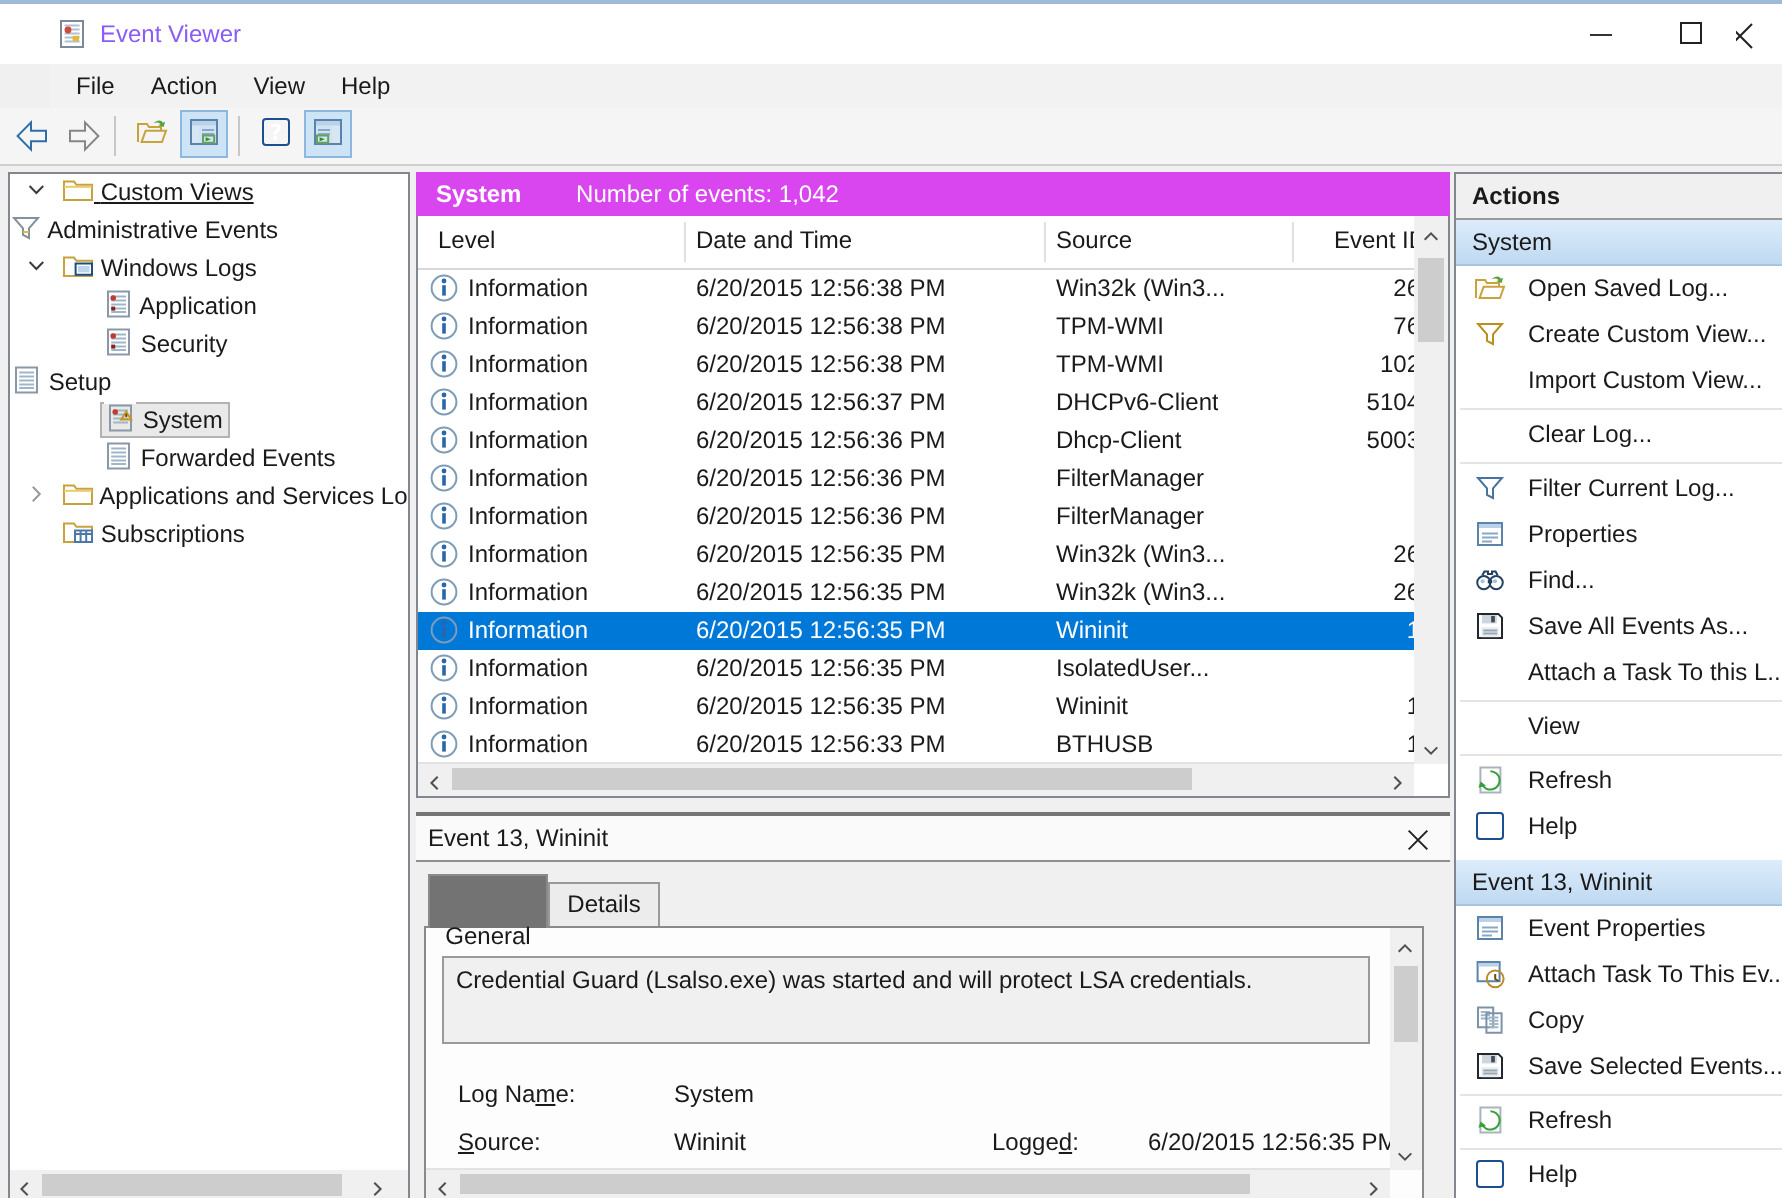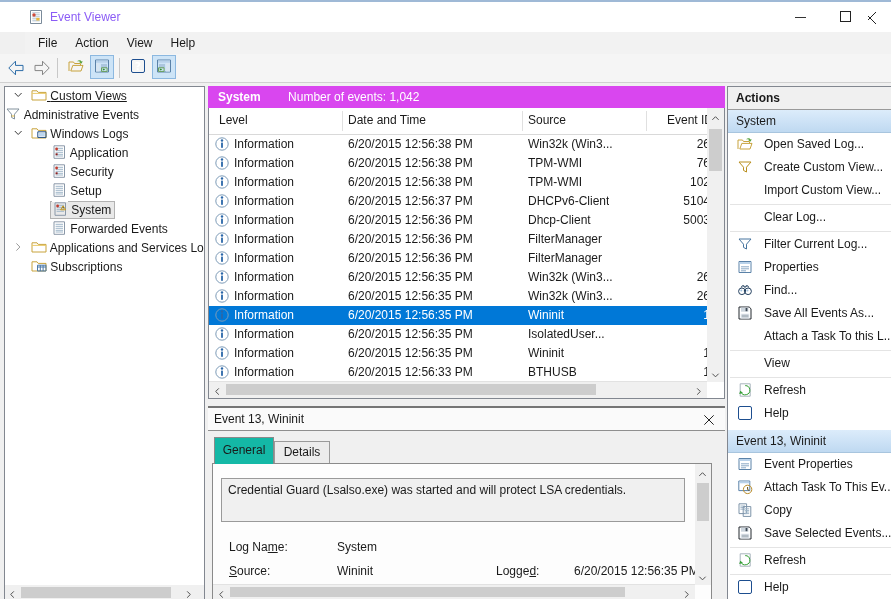--- a/index.html
+++ b/index.html
@@ -58,21 +58,21 @@
   .c-levelicon{left:5px;top:1px;}
   .c-level{left:25px;}
   .c-date{left:139px;}
   .c-source{left:319px;}
   .c-id{left:420px;width:81px;text-align:right;}
   
   .detail{position:absolute;top:320px;left:0;width:100%;height:195px;}
   .detail-title{position:absolute;top:0;left:0;width:100%;height:25px;background:#fafafa;border-top:2px solid #757575;border-bottom:1px solid #8f8f8f;line-height:23px;box-sizing:border-box;padding-left:6px;}
   .detail-close{position:absolute;right:9px;top:5px;width:14px;height:14px;}
   .tab{position:absolute;box-sizing:border-box;text-align:center;}
-  .tab.active{left:6px;top:31px;width:60px;height:27px;background:#14b8a6;border:1px solid #8a8a8a;border-bottom:none;z-index:3;padding-top:5px;}
+  .tab.active{left:6px;top:31px;width:60px;height:27px;background:#737373;border:1px solid #8a8a8a;border-bottom:none;z-index:3;padding-top:23px;}
   .tab.inactive{left:66px;top:35px;width:56px;height:23px;background:#ececec;border:1px solid #9a9a9a;z-index:1;padding-top:3px;}
   .detail-body{position:absolute;top:57px;left:4px;width:500px;height:138px;background:#fdfdfd;border:1px solid #8a8a8a;box-sizing:border-box;z-index:2;}
   .msg-box{position:absolute;left:8px;top:14px;width:464px;height:44px;background:#f0f0f0;border:1px solid #9a9a9a;box-sizing:border-box;padding:4px 6px;overflow:hidden;}
   .fieldrow{position:absolute;white-space:nowrap;}
   .flabel{display:inline-block;width:108px;}
   
   .actions{position:absolute;left:727px;top:84px;width:164px;height:515px;background:#fff;border:1px solid #828790;border-right:none;overflow:hidden;box-sizing:border-box;}
   .actions-header{height:22px;line-height:22px;font-weight:bold;padding-left:8px;background:#f0f0f0;border-bottom:1px solid #9a9a9a;}
   .group-header{height:22px;line-height:22px;padding-left:8px;background:linear-gradient(#dcecfb,#bfd9f1);border-bottom:1px solid #a8c5de;}
   .group-header.second{margin-top:5px;}
@@ -157,21 +157,21 @@
               <path d="M4.6 4.3 H12 M4.6 6.3 H12 M4.6 8.3 H12 M4.6 10.3 H12 M4.6 12 H12" stroke="#9fb6c8"></path>
               <circle cx="5.6" cy="5" r="1.4" fill="#c23b2e"></circle>
               <rect x="4.6" y="9.3" width="2" height="2" fill="#8a2020"></rect>
             </svg></span> <span>Application</span></div>
         <div class="tree-row" style="padding-left: 46px;"><span class="ic"><svg viewBox="0 0 16 16">
               <rect x="3" y="1.8" width="10.5" height="12.5" fill="#fff" stroke="#8a98a8"></rect>
               <path d="M4.6 4.3 H12 M4.6 6.3 H12 M4.6 8.3 H12 M4.6 10.3 H12 M4.6 12 H12" stroke="#9fb6c8"></path>
               <circle cx="5.6" cy="5" r="1.4" fill="#c23b2e"></circle>
               <rect x="4.6" y="9.3" width="2" height="2" fill="#8a2020"></rect>
             </svg></span> <span>Security</span></div>
-        <div class="tree-row" style="padding-left: 46px;"><span class="ic"><svg viewBox="0 0 16 16">
+        <div class="tree-row" style=""><span class="ic"><svg viewBox="0 0 16 16">
               <rect x="3" y="1.8" width="10.5" height="12.5" fill="#fff" stroke="#8a98a8"></rect>
               <path d="M4.6 4.3 H12 M4.6 6.3 H12 M4.6 8.3 H12 M4.6 10.3 H12 M4.6 12 H12" stroke="#9fb6c8"></path>
             </svg></span> <span>Setup</span></div>
         <div class="tree-row" style="padding-left: 46px;"><span class="selbox"><span class="ic"><svg viewBox="0 0 16 16">
                 <rect x="3" y="1.8" width="10.5" height="12.5" fill="#fff" stroke="#8a98a8"></rect>
                 <path d="M4.6 4.3 H12 M4.6 6.3 H12 M4.6 8.3 H12 M4.6 10.3 H12" stroke="#9fb6c8"></path>
                 <circle cx="5.6" cy="5" r="1.4" fill="#c23b2e"></circle>
                 <path d="M8.6 8.8 L11.1 4.8 L13.6 8.8 Z" fill="#f7c944" stroke="#c79a1e"></path>
                 <rect x="10.7" y="5.9" width="0.9" height="1.6" fill="#5a4500"></rect>
               </svg></span> <span>System</span></span></div>

